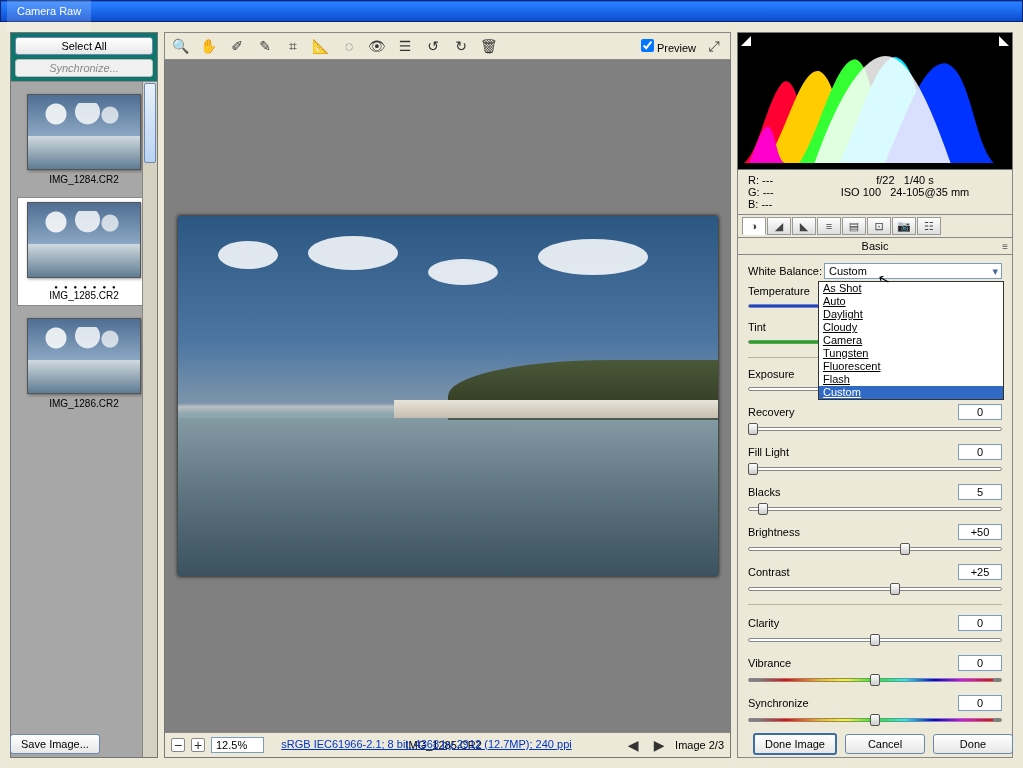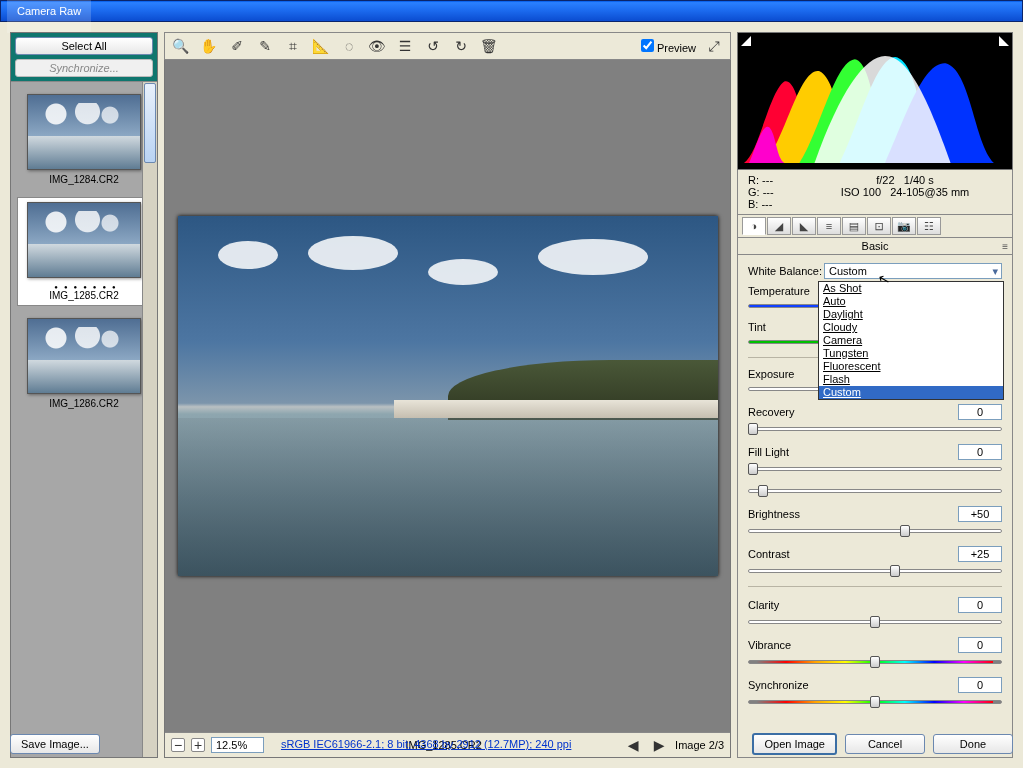--- a/index.html
+++ b/index.html
@@ -249,20 +249,24 @@
 
       <div class="row">
           <label>Fill Light</label>
           <div class="numbox">0</div>
         </div>
       <div class="slider">
           <div class="track"></div>
           <div class="knob" style="left:2%"></div>
         </div>
 
+      <div class="row">
+          <label>Blacks</label>
+          <div class="numbox">5</div>
+        </div>
       <div class="slider">
           <div class="track"></div>
           <div class="knob" style="left:6%"></div>
         </div>
 
       <div class="row">
           <label>Brightness</label>
           <div class="numbox">+50</div>
         </div>
       <div class="slider">
@@ -306,16 +310,16 @@
           <div class="track"></div>
           <div class="knob" style="left:50%"></div>
         </div>
     </div>
   </div>
 </div>
 
 <div class="footer">
   <div class="btn">Save Image...</div>
   <div class="link">sRGB IEC61966-2.1; 8 bit; 4368 by 2912 (12.7MP); 240 ppi</div>
-  <div class="btn" style="border:2px solid #3b6ea5">Open Image</div>
+  <div class="btn" style="border:2px solid #3b6ea5">Done Image</div>
   <div class="btn">Cancel</div>
   <div class="btn">Done</div>
 </div>
 
 </body></html>

